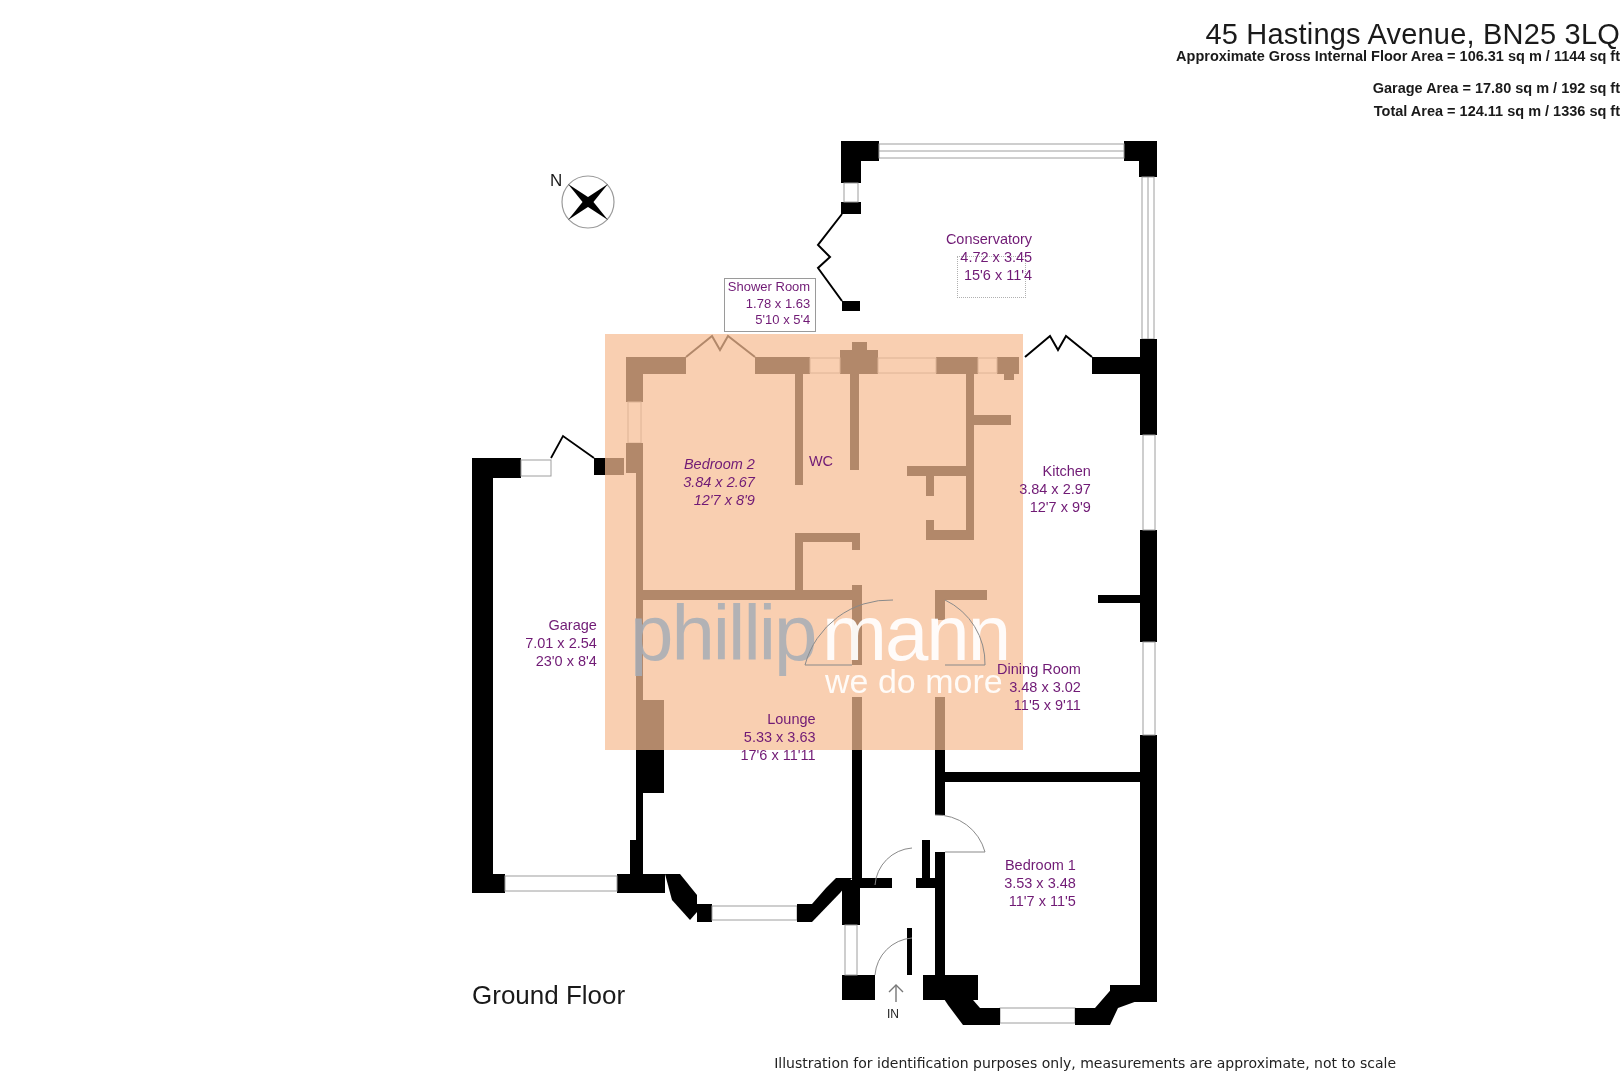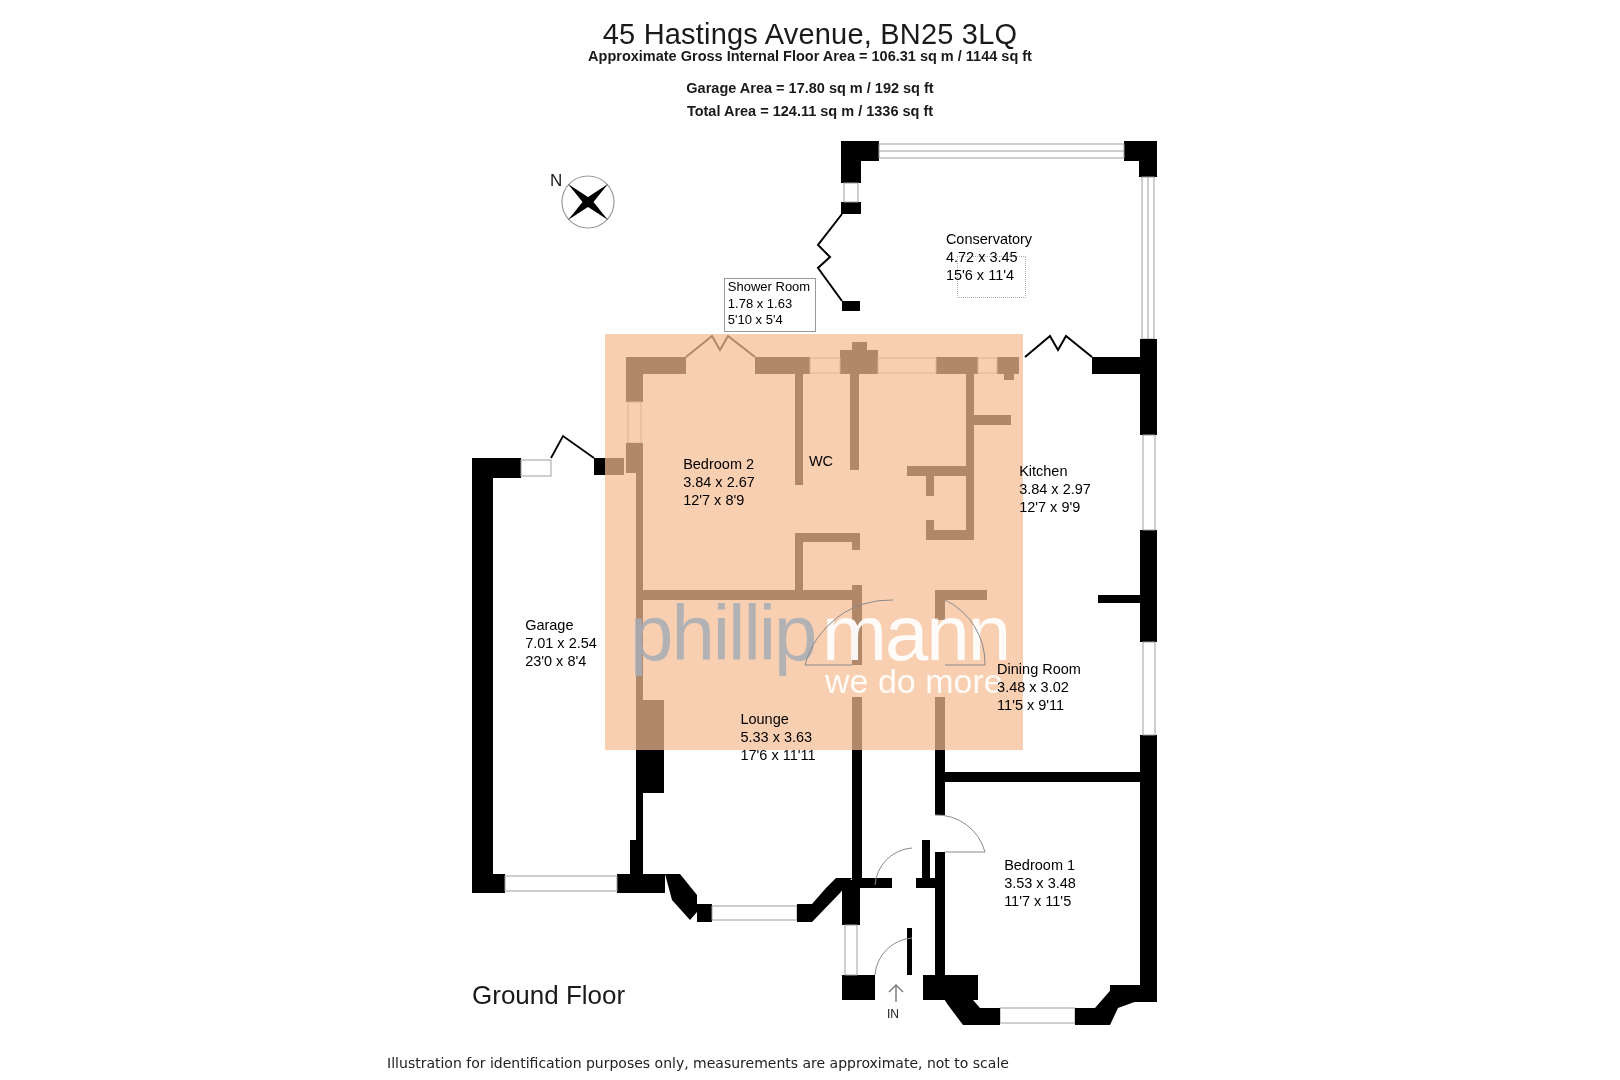--- a/index.html
+++ b/index.html
@@ -1,27 +1,27 @@
 <!DOCTYPE html>
 <html><head>
 <meta charset="utf-8">
 <style>
   html,body{margin:0;padding:0;background:#ffffff;}
   body{width:1620px;height:1080px;position:relative;overflow:hidden;font-family:"Liberation Sans",sans-serif;color:#1a1a1a;}
-  .hdr{position:absolute;left:0;width:1620px;text-align:center;}
+  .hdr{position:absolute;left:0;width:1620px;text-align:right;}
   .title{top:18px;font-size:29px;font-weight:normal;letter-spacing:0.2px;}
   .sub{font-size:14.5px;font-weight:bold;}
   .sub1{top:48px;}
   .sub2{top:80px;}
   .sub3{top:103px;}
   svg{position:absolute;left:0;top:0;}
-  .lbl{position:absolute;text-align:left;font-size:14.5px;line-height:18px;color:#000000;white-space:nowrap;transform:translateX(-50%);}
+  .lbl{position:absolute;text-align:right;font-size:14.5px;line-height:18px;color:#701a75;white-space:nowrap;transform:translateX(-50%);}
   .lbl span{display:block;}
   .floorlabel{position:absolute;left:472px;top:980px;font-size:26px;}
-  .disclaimer{position:absolute;left:0;width:1396px;top:1055px;text-align:center;font-size:14px;font-family:"DejaVu Sans",sans-serif;color:#222;}
+  .disclaimer{position:absolute;left:0;width:1396px;top:1055px;text-align:right;font-size:14px;font-family:"DejaVu Sans",sans-serif;color:#222;}
   .inlabel{position:absolute;left:887px;top:1007px;font-size:12px;}
   .compassN{position:absolute;left:550px;top:171px;font-size:17px;}
   .shower-box{position:absolute;left:724px;top:278px;width:90px;height:52px;border:1px solid #9a9a9a;background:#fff;}
   .conserv-box{position:absolute;left:957px;top:256px;width:67px;height:40px;border:1px dotted #b0b0b0;}
 </style>
 </head>
 <body>
 
 <div class="hdr title">45 Hastings Avenue, BN25 3LQ</div>
 <div class="hdr sub sub1">Approximate Gross Internal Floor Area = 106.31 sq m / 1144 sq ft</div>
@@ -180,21 +180,21 @@
 <div class="lbl" style="left:989px;top:230px;">
   <span>Conservatory</span>
   <span>4.72 x 3.45</span>
   <span>15'6 x 11'4</span>
 </div>
 <div class="lbl" style="left:769px;top:279px;font-size:13px;line-height:16.5px;">
   <span>Shower Room</span>
   <span>1.78 x 1.63</span>
   <span>5'10 x 5'4</span>
 </div>
-<div class="lbl" style="left:719px;top:455px;">
+<div class="lbl" style="left:719px;top:455px;font-style:italic;">
   <span>Bedroom 2</span>
   <span>3.84 x 2.67</span>
   <span>12'7 x 8'9</span>
 </div>
 <div class="lbl" style="left:821px;top:452px;">
   <span>WC</span>
 </div>
 <div class="lbl" style="left:1055px;top:462px;">
   <span>Kitchen</span>
   <span>3.84 x 2.97</span>

